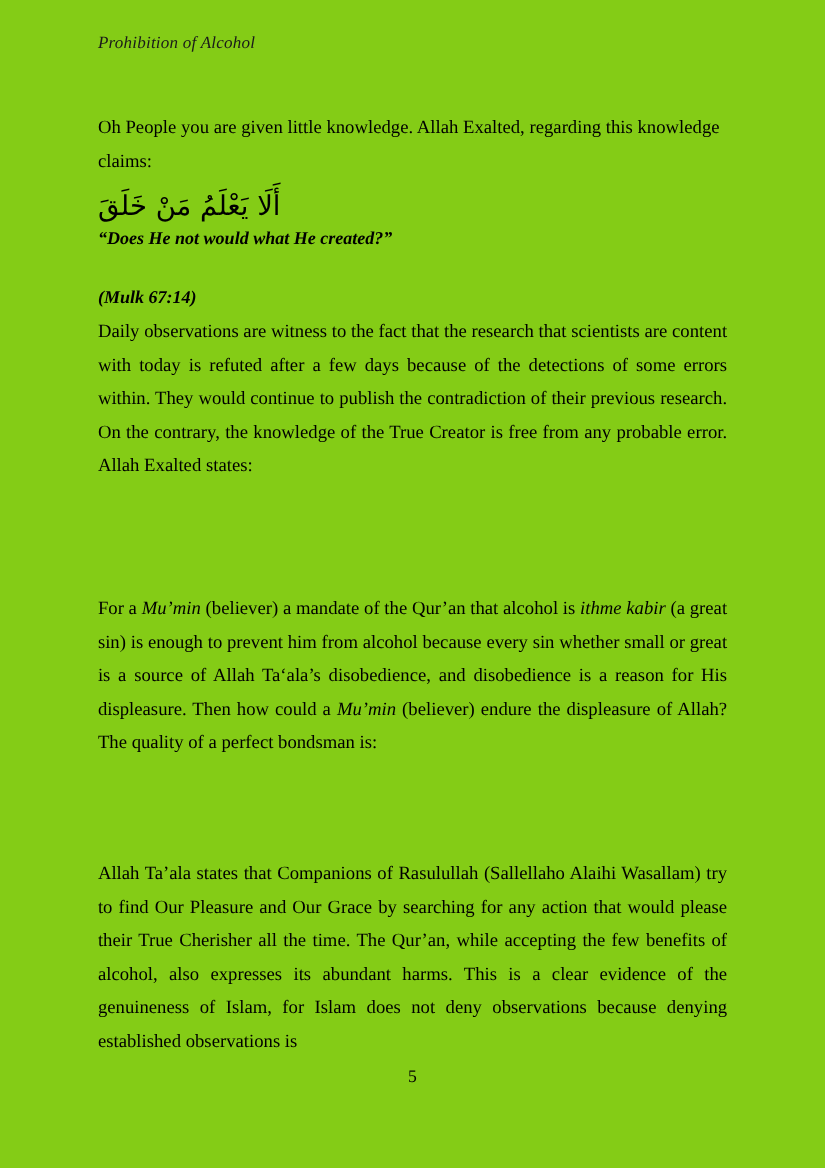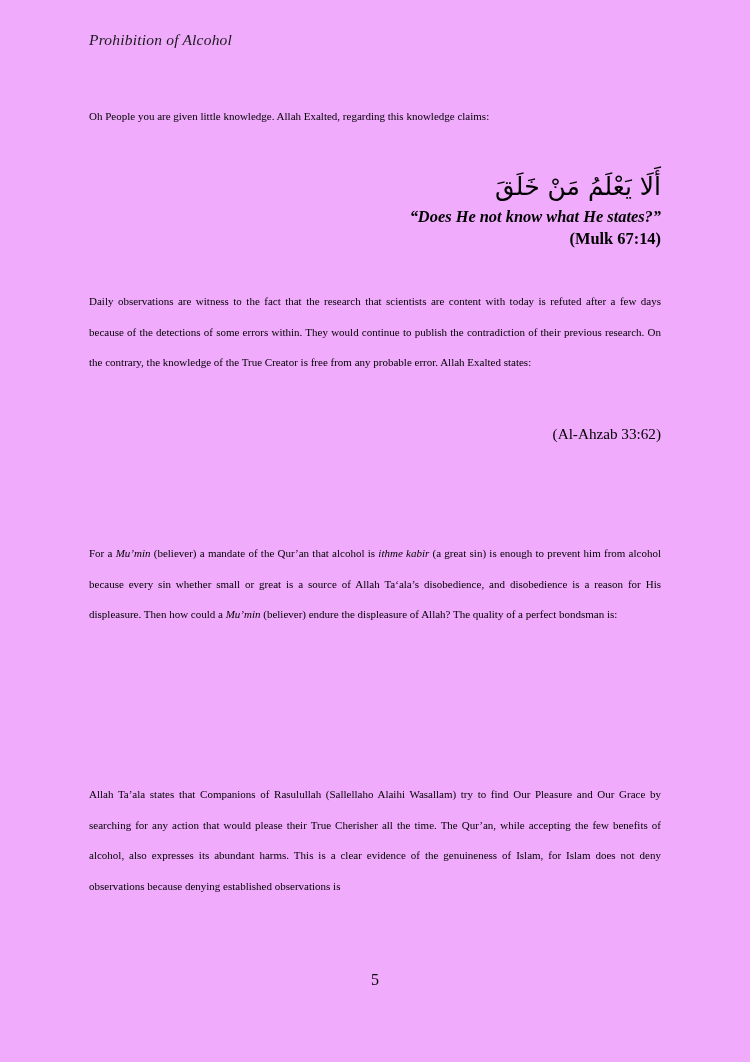--- a/index.html
+++ b/index.html
@@ -10,21 +10,21 @@
   }
   body {
     font-family: "Liberation Serif", "DejaVu Serif", serif;
     color: #000000;
   }
   .page {
     position: relative;
     width: 750px;
     height: 1062px;
     margin: 0 auto;
-    background: #f0abfc;
+    background: #84cc16;
     overflow: hidden;
     box-sizing: border-box;
   }
   .content {
     position: absolute;
     left: 89px;
     top: 0;
     width: 572px;
     height: 1062px;
   }
@@ -37,57 +37,59 @@
     font-size: 15.5px;
     letter-spacing: 0.2px;
     color: #1a1a1a;
     white-space: nowrap;
   }
   
   .body-par {
     position: absolute;
     left: 0;
     width: 572px;
-    font-size: 11px;
+    font-size: 17px;
     line-height: 30.5px;
     text-align: justify;
     text-justify: inter-word;
     color: #000000;
     margin: 0;
   }
   .body-par.first-par { text-align: left; }
   .body-par i { font-style: italic; }
 
   
   .quote-block {
     position: absolute;
     left: 0;
     width: 572px;
-    text-align: right;
+    text-align: left;
   }
   .arabic {
     font-family: "DejaVu Sans", "Liberation Sans", sans-serif;
     font-size: 25px;
     line-height: 1.5;
     direction: rtl;
     unicode-bidi: bidi-override;
     color: #000000;
     white-space: nowrap;
   }
   .translation {
     font-weight: bold;
     font-style: italic;
     font-size: 16.4px;
     line-height: 22px;
     color: #000000;
   }
   .citation {
+    font-style: italic;
     font-size: 15.2px;
     line-height: 21px;
     color: #000000;
+    margin-top: 31px;
   }
   .citation.strong {
     font-weight: bold;
     font-size: 16.4px;
   }
   
   .page-number {
     position: absolute;
     left: 0;
     top: 971px;
@@ -102,28 +104,27 @@
 
 <div class="page">
   <div class="content">
 
     <div class="running-header">Prohibition of Alcohol</div>
 
     <p class="body-par first-par" style="top:101px;"><span>Oh People you are given little knowledge. Allah Exalted, regarding this</span> <span>knowledge claims:</span></p>
 
     <div class="quote-block" style="top:168px;">
       <div class="arabic">أَلَا يَعْلَمُ مَنْ خَلَقَ</div>
-      <div class="translation">“Does He not know what He states?”</div>
+      <div class="translation">“Does He not would what He created?”</div>
       <div class="citation strong">(Mulk 67:14)</div>
     </div>
 
     <p class="body-par" style="top:286px;">Daily observations are witness to the fact that the research that scientists are content with today is refuted after a few days because of the detections of some errors within. They would continue to publish the contradiction of their previous research. On the contrary, the knowledge of the True Creator is free from any probable error. Allah Exalted states:</p>
 
     <div class="quote-block" style="top:423px;">
-      <div class="citation">(Al-Ahzab 33:62)</div>
     </div>
 
     <p class="body-par" style="top:538px;"><span>For a </span><i>Mu’min</i><span> (believer) a mandate of the Qur’an that alcohol is </span><i>ithme kabir</i><span> (a great sin) is enough to prevent him from alcohol because every sin whether small or great is a source of Allah Ta‘ala’s disobedience, and disobedience is a reason for His  displeasure. Then how could a </span><i>Mu’min</i><span> (believer) endure the displeasure of Allah? The quality of a perfect bondsman is:</span></p>
 
     <div class="quote-block" style="top:676px;">
     </div>
 
     <p class="body-par" style="top:779px;">Allah Ta’ala states that Companions of Rasulullah (Sallellaho Alaihi Wasallam) try to find Our Pleasure and Our Grace by searching for any action that would please their True Cherisher all the time. The Qur’an, while accepting the few benefits of alcohol, also expresses its abundant harms. This is a clear evidence of the genuineness of Islam, for Islam does not deny observations because denying established observations is</p>
 
     <div class="page-number">5</div>

